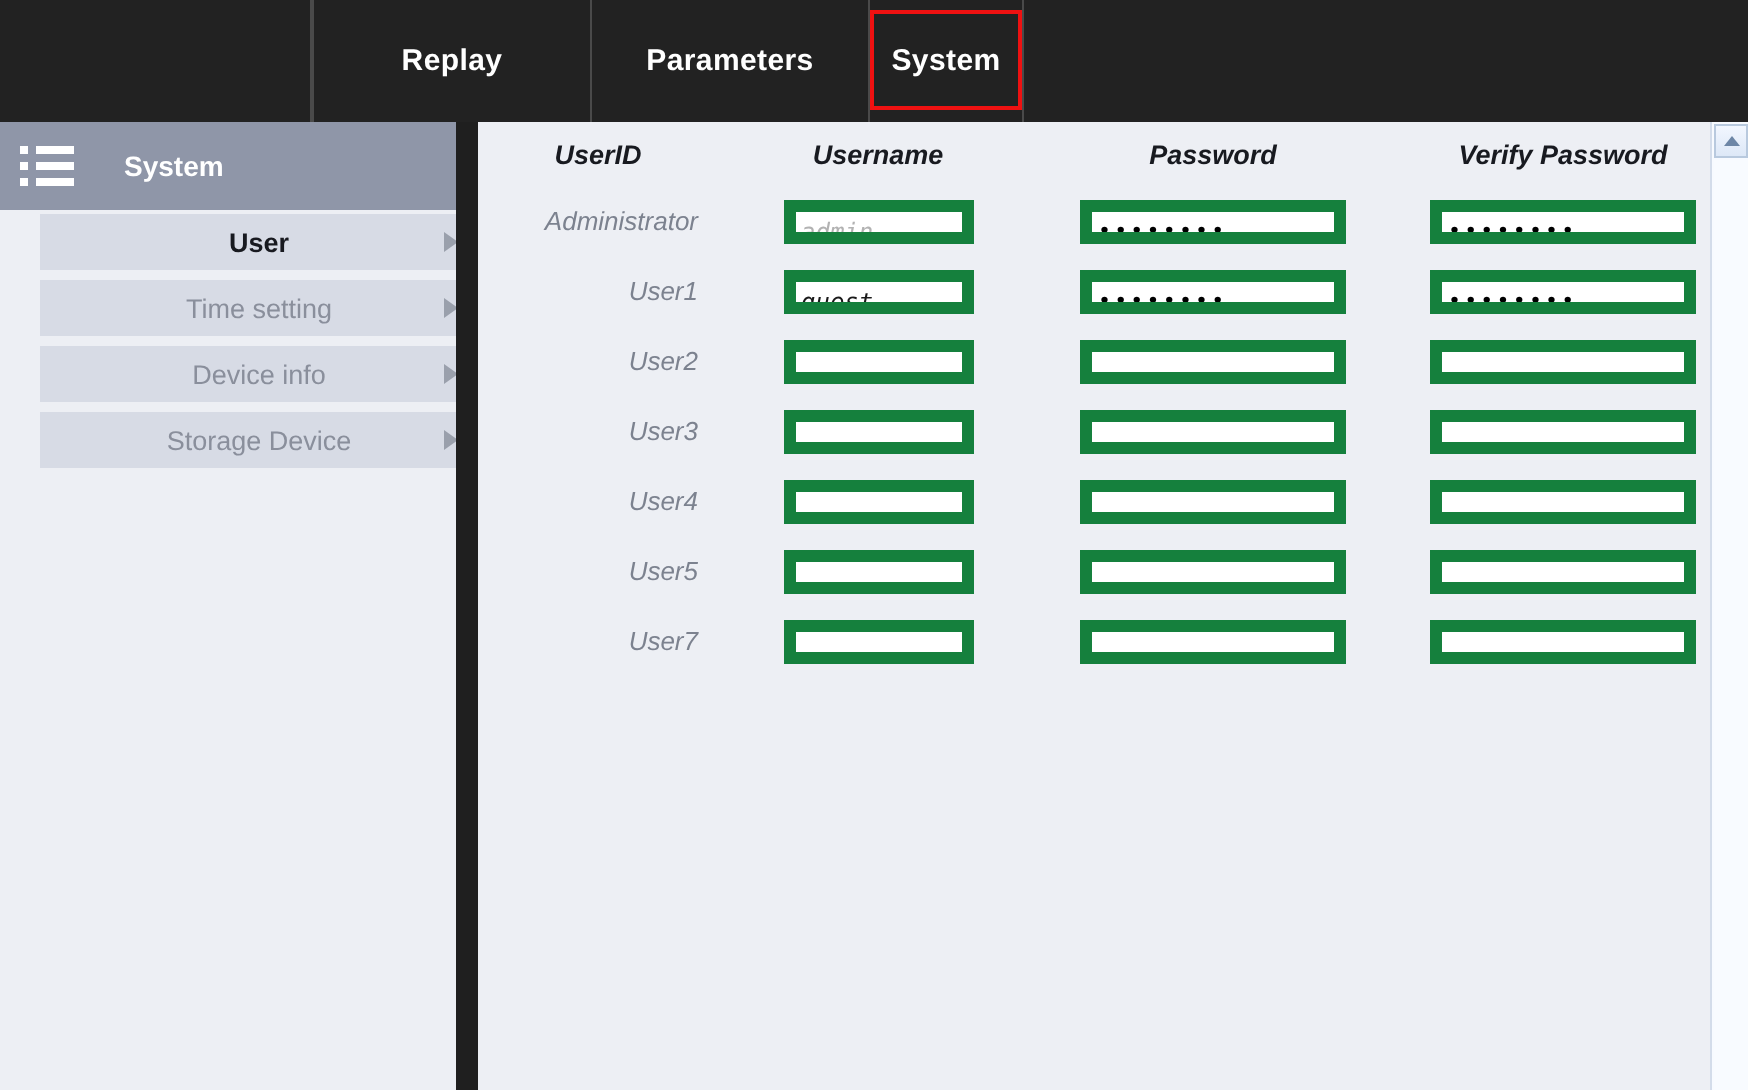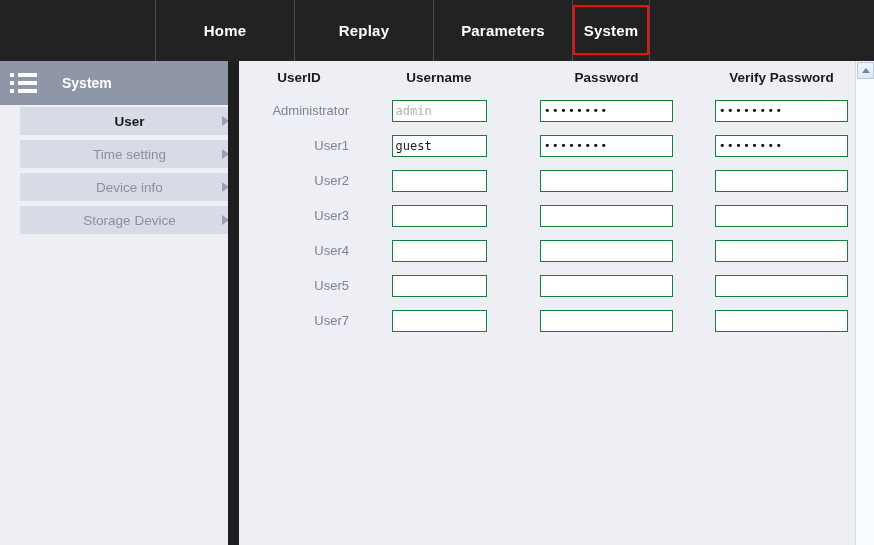--- a/index.html
+++ b/index.html
@@ -98,20 +98,21 @@
   
   .divider {
     position: absolute; left: 228px; top: 61px; width: 11px; height: 484px;
     background: #1f1f1f;
   }
 
   
   .content {
     position: absolute; left: 239px; top: 61px; width: 575px; height: 484px;
     background: #edeff4;
+    font-style: italic;
   }
   .tbl { position: absolute; left: 0; top: 0; width: 614px; }
 
   .row {
     display: flex; align-items: center;
     height: 35px;
   }
   .row.head { height: 32px; }
 
   .c-id      { width: 120px; text-align: center; flex: 0 0 120px; }
@@ -124,21 +125,21 @@
     font-size: 13.5px; font-weight: bold; color: #181a20;
   }
   .td-id {
     font-size: 13px; color: #7c828f;
     text-align: right; padding-right: 10px;
   }
 
   .txt {
     width: 95px; height: 22px;
     background: #ffffff;
-    border: 1px solid #15803d;
+    border: 6px solid #15803d;
     font-family: "DejaVu Sans Mono", "Liberation Mono", monospace;
     font-size: 12px;
     color: #1a1a1a;
     padding: 0 3px;
     outline: none;
     display: inline-block;
     line-height: 20px;
     text-align: left;
     overflow: hidden;
     white-space: nowrap;
@@ -180,23 +181,20 @@
   }
 </style>
 </head>
 <body>
 
 <div id="root">
 
   <div class="topnav">
     <div class="nav-items">
       <div class="nav-sep"></div>
-      <div class="nav-tab w-home">
-        <span class="lbl">Home</span>
-      </div>
       <div class="nav-sep"></div>
       <div class="nav-tab w-replay">
         <span class="lbl">Replay</span>
       </div>
       <div class="nav-sep"></div>
       <div class="nav-tab w-params">
         <span class="lbl">Parameters</span>
       </div>
       <div class="nav-sep"></div>
       <div class="nav-tab w-system selected">

